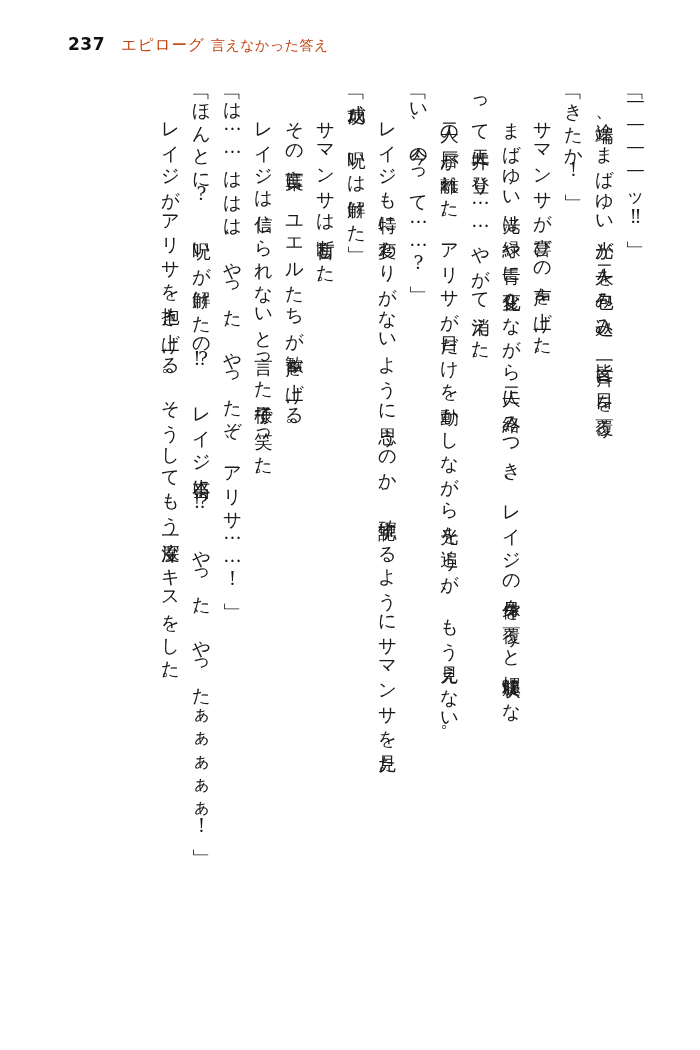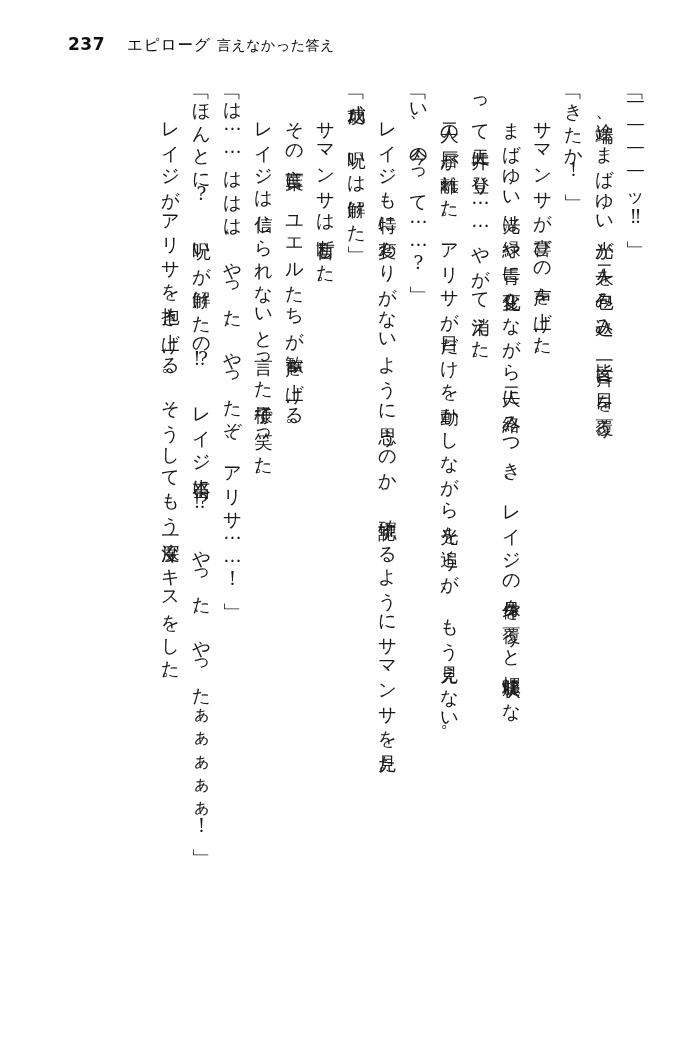--- a/index.html
+++ b/index.html
@@ -25,35 +25,35 @@
 
   
   .header {
     position: absolute;
     top: 34px;
     left: 68px;
     right: 60px;
     height: 28px;
     display: flex;
     align-items: baseline;
-    gap: 22px;
+    gap: 16px;
     white-space: nowrap;
   }
   .page-number {
     font-family: "DejaVu Sans", "Liberation Sans", sans-serif;
     font-weight: bold;
     font-size: 17px;
     letter-spacing: 0.5px;
     color: #111111;
   }
   .chapter-label {
     font-family: "DejaVu Sans", "Liberation Sans", sans-serif;
     font-size: 15.5px;
     letter-spacing: 1px;
-    color: #000000;
+    color: #c2410c;
   }
   .chapter-label .chapter-sub {
     font-size: 14px;
     letter-spacing: 0.5px;
   }
 
   
   .body-text {
     position: absolute;
     top: 88px;

